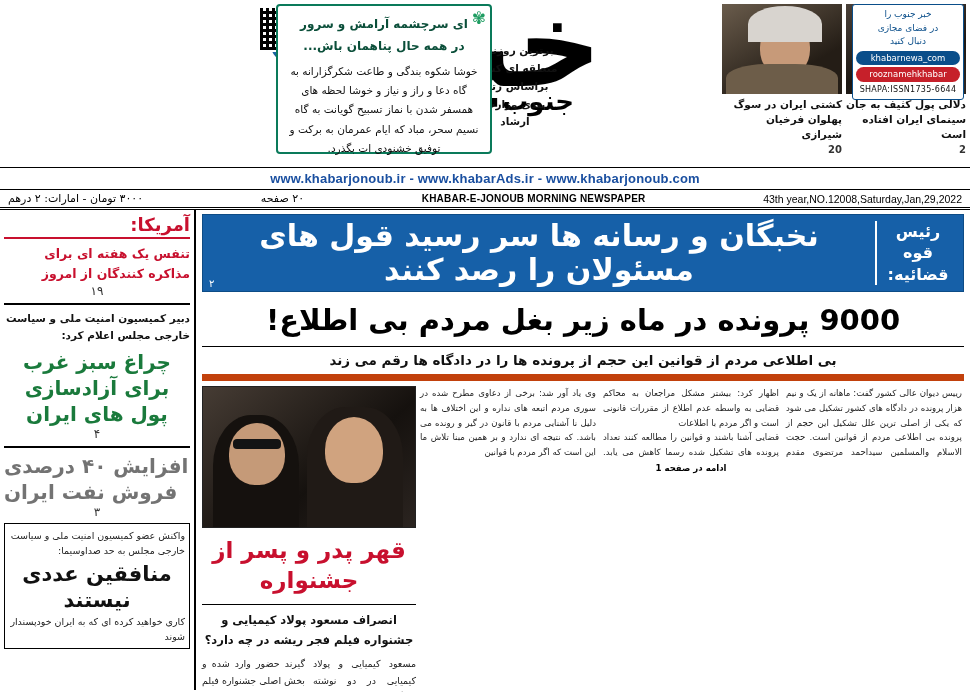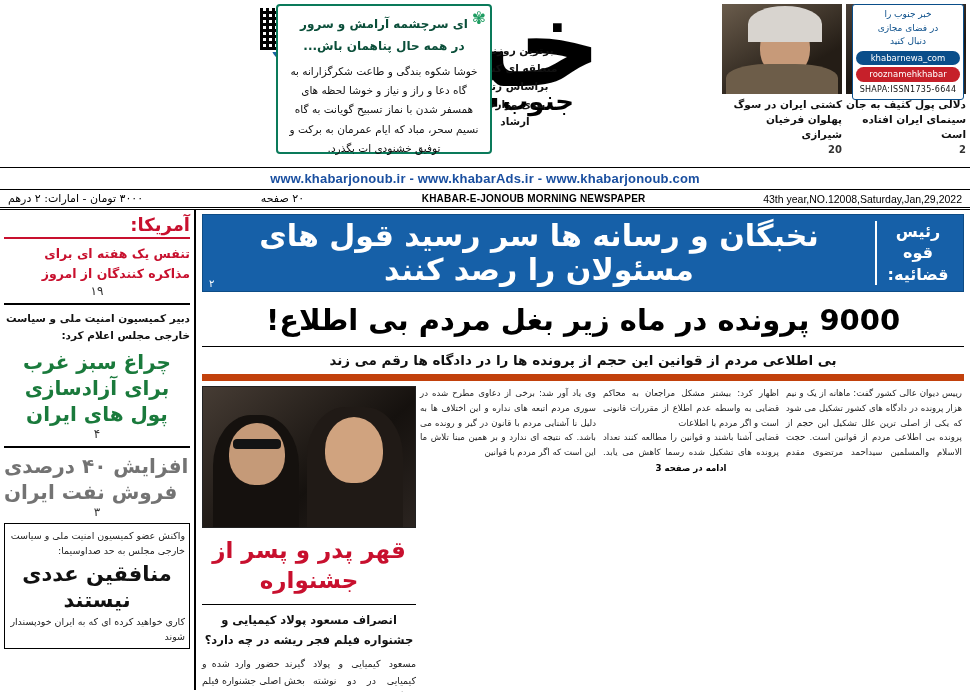--- a/index.html
+++ b/index.html
@@ -319,21 +319,21 @@
 
       <div class="big-head">9000 پرونده در ماه زیر بغل مردم بی اطلاع!</div>
       <div class="sub-head">بی اطلاعی مردم از قوانین این حجم از پرونده ها را در دادگاه ها رقم می زند</div>
 
       <div class="mid-row">
         <div class="text-col">
           <div class="tc-cols">
             <p>رییس دیوان عالی کشور گفت: ماهانه از یک و نیم هزار پرونده در دادگاه های کشور تشکیل می شود که یکی از اصلی ترین علل تشکیل این حجم از پرونده بی اطلاعی مردم از قوانین است. حجت الاسلام والمسلمین سیداحمد مرتضوی مقدم اظهار کرد: بیشتر مشکل مراجعان به محاکم قضایی به واسطه عدم اطلاع از مقررات قانونی است و اگر مردم با اطلاعات</p>
             <p>قضایی آشنا باشند و قوانین را مطالعه کنند تعداد پرونده های تشکیل شده رسما کاهش می یابد. وی یاد آور شد: برخی از دعاوی مطرح شده در سوری مردم اتبعه های نداره و این اختلاف ها به دلیل نا آشنایی مردم با قانون در گیر و رونده می باشد. که نتیجه ای ندارد و بر همین مبنا تلاش ما این است که اگر مردم با قوانین</p>
           </div>
-          <div class="tc-more">ادامه در صفحه 3</div>
+          <div class="tc-more">ادامه در صفحه 1</div>
         </div>
 
         <div class="mid-photo-col">
           <div class="mid-photo">
             <div style="position:absolute;left:10px;top:28px;width:86px;height:116px;background:#15110e;border-radius:44% 44% 0 0;"></div>
             <div style="position:absolute;left:26px;top:36px;width:56px;height:62px;background:#c59a78;border-radius:50% 50% 46% 46%;"></div>
             <div style="position:absolute;left:30px;top:52px;width:48px;height:10px;background:#141414;border-radius:4px;"></div>
             <div style="position:absolute;left:104px;top:20px;width:96px;height:124px;background:#201a16;border-radius:40% 40% 0 0;"></div>
             <div style="position:absolute;left:122px;top:30px;width:58px;height:66px;background:#d0a37f;border-radius:50% 50% 45% 45%;"></div>
           </div>

